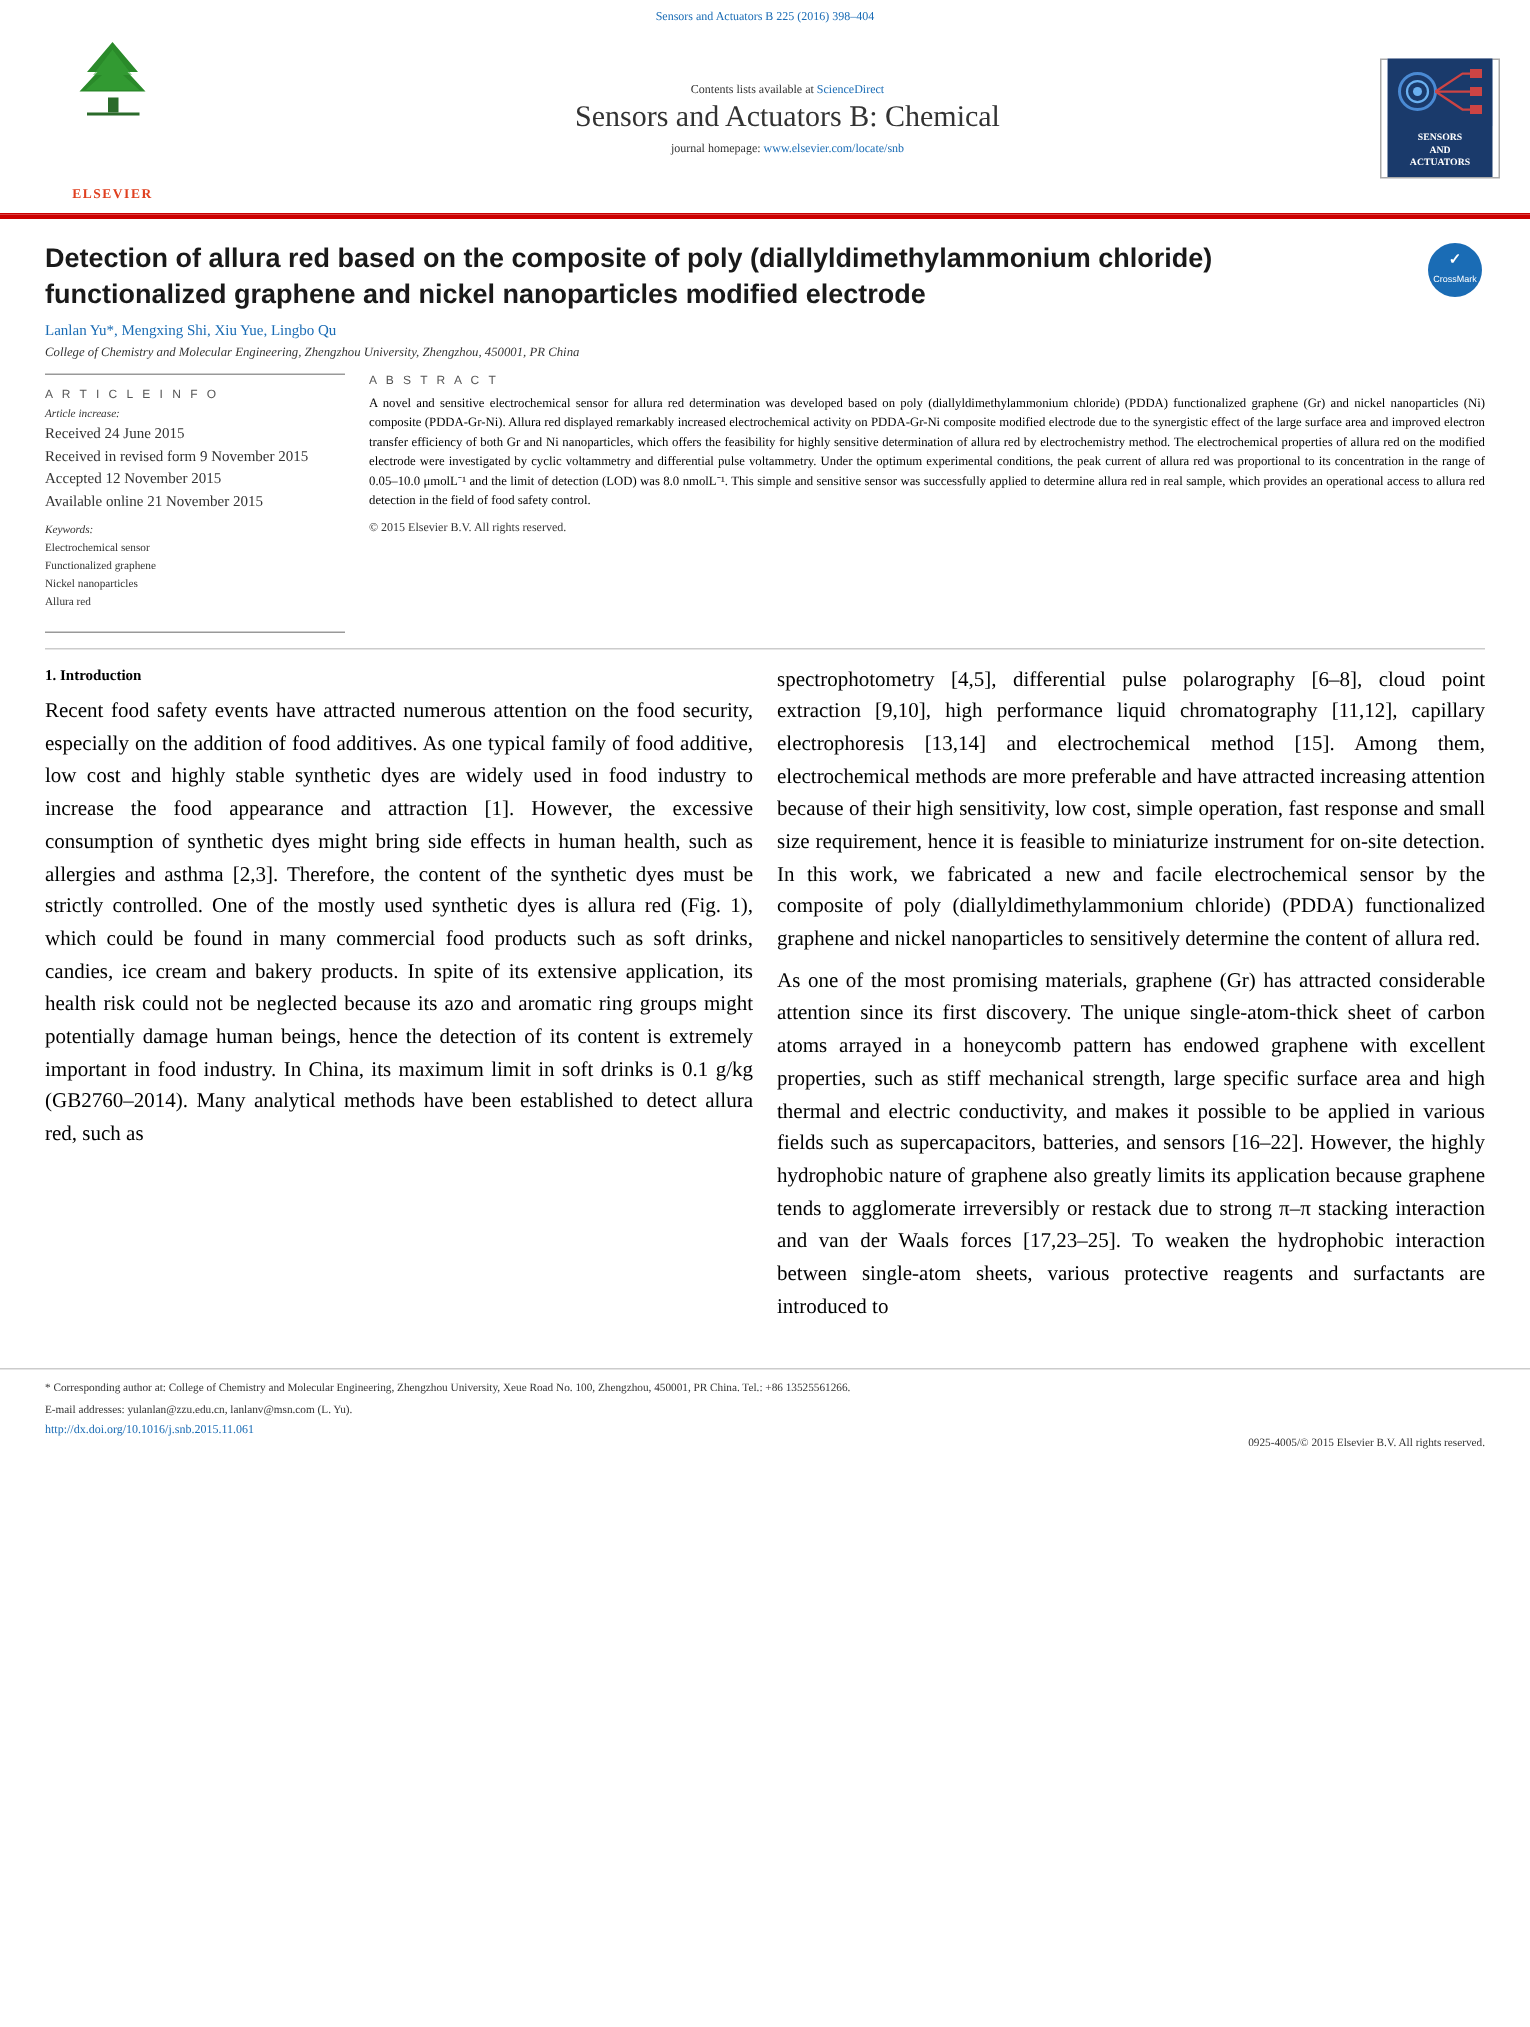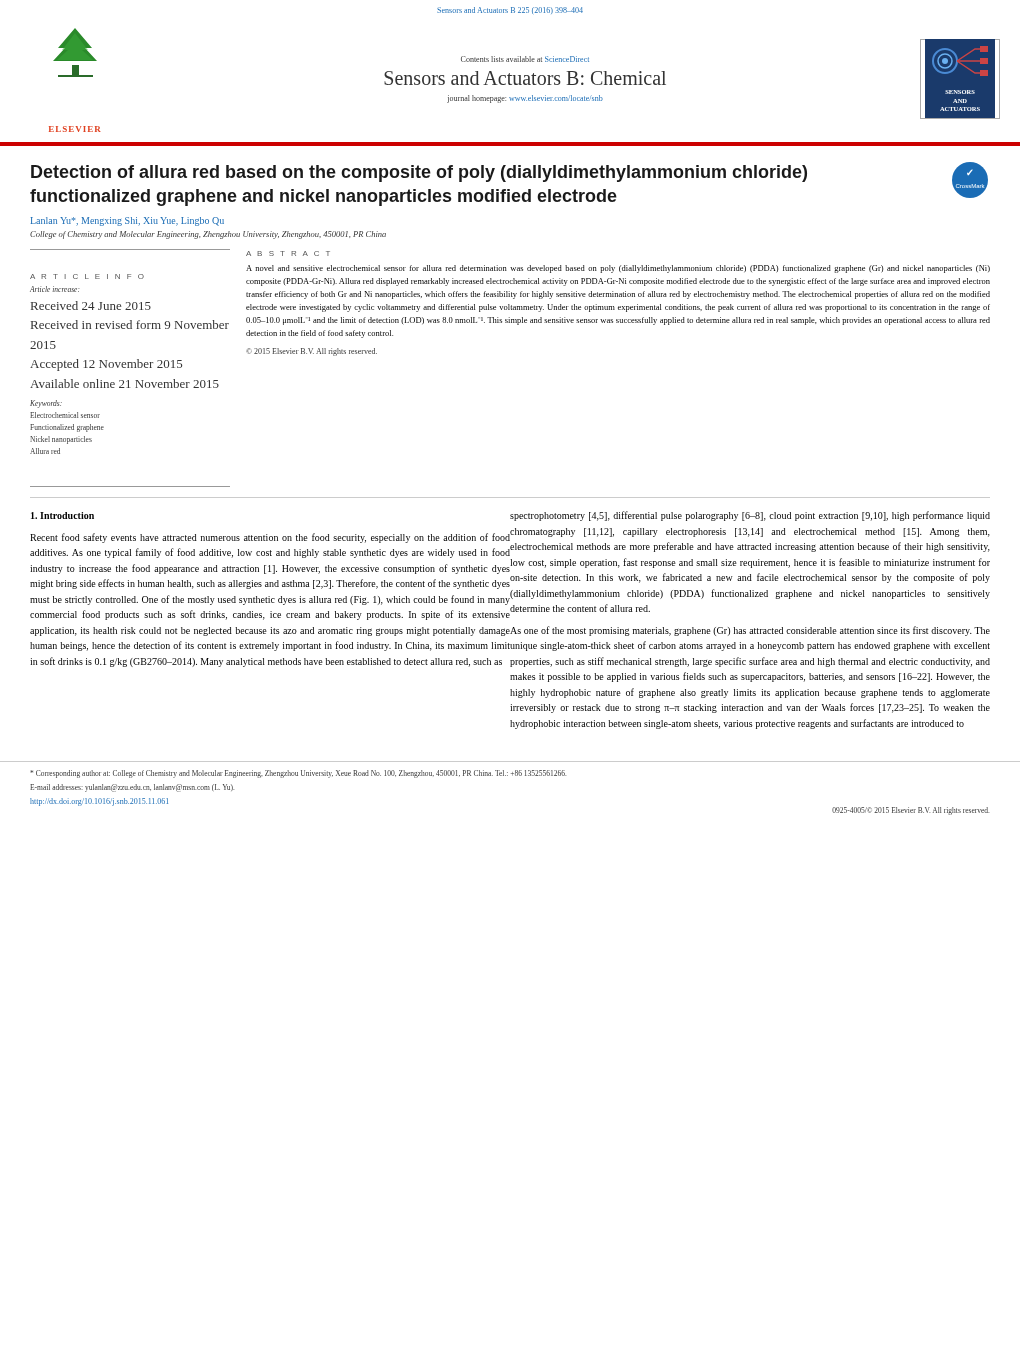--- a/index.html
+++ b/index.html
@@ -192,21 +192,21 @@
       flex-shrink: 0;
     }
 
     .right-col {
       flex: 1;
     }
 
     .article-info-box {
       border-top: 1px solid #999;
       border-bottom: 1px solid #999;
-      padding: 22px 0;
+      padding: 8px 0;
     }
 
     .section-label {
       font-size: 8px;
       letter-spacing: 2px;
       color: #555;
       margin-bottom: 4px;
       font-family: Arial, sans-serif;
       text-transform: uppercase;
     }
@@ -216,21 +216,21 @@
     }
 
     .info-title {
       font-size: 7.5px;
       font-style: italic;
       color: #333;
       margin-bottom: 2px;
     }
 
     .info-text {
-      font-size: 13px;
+      font-size: 10px;
       color: #333;
       line-height: 1.5;
     }
 
     .keyword-item {
       font-size: 7.5px;
       color: #333;
       line-height: 1.6;
     }
 
@@ -260,40 +260,41 @@
     
     .section-divider {
       border: none;
       border-top: 1px solid #ccc;
       margin: 10px 0;
     }
 
     
     .body-two-col {
       display: flex;
+      gap: 16px;
     }
 
     .body-col {
       flex: 1;
       font-size: 8.5px;
       line-height: 1.55;
       text-align: justify;
       color: #000;
     }
 
     .section-heading {
       font-size: 10px;
       font-weight: bold;
       margin-bottom: 6px;
       color: #000;
     }
 
     .body-para {
       margin-bottom: 6px;
-      font-size: 10px;
+      font-size: 14px;
       line-height: 1.55;
       text-align: justify;
     }
 
     
     .footer-area {
       padding: 6px 30px;
       border-top: 1px solid #ccc;
       margin-top: 10px;
     }

